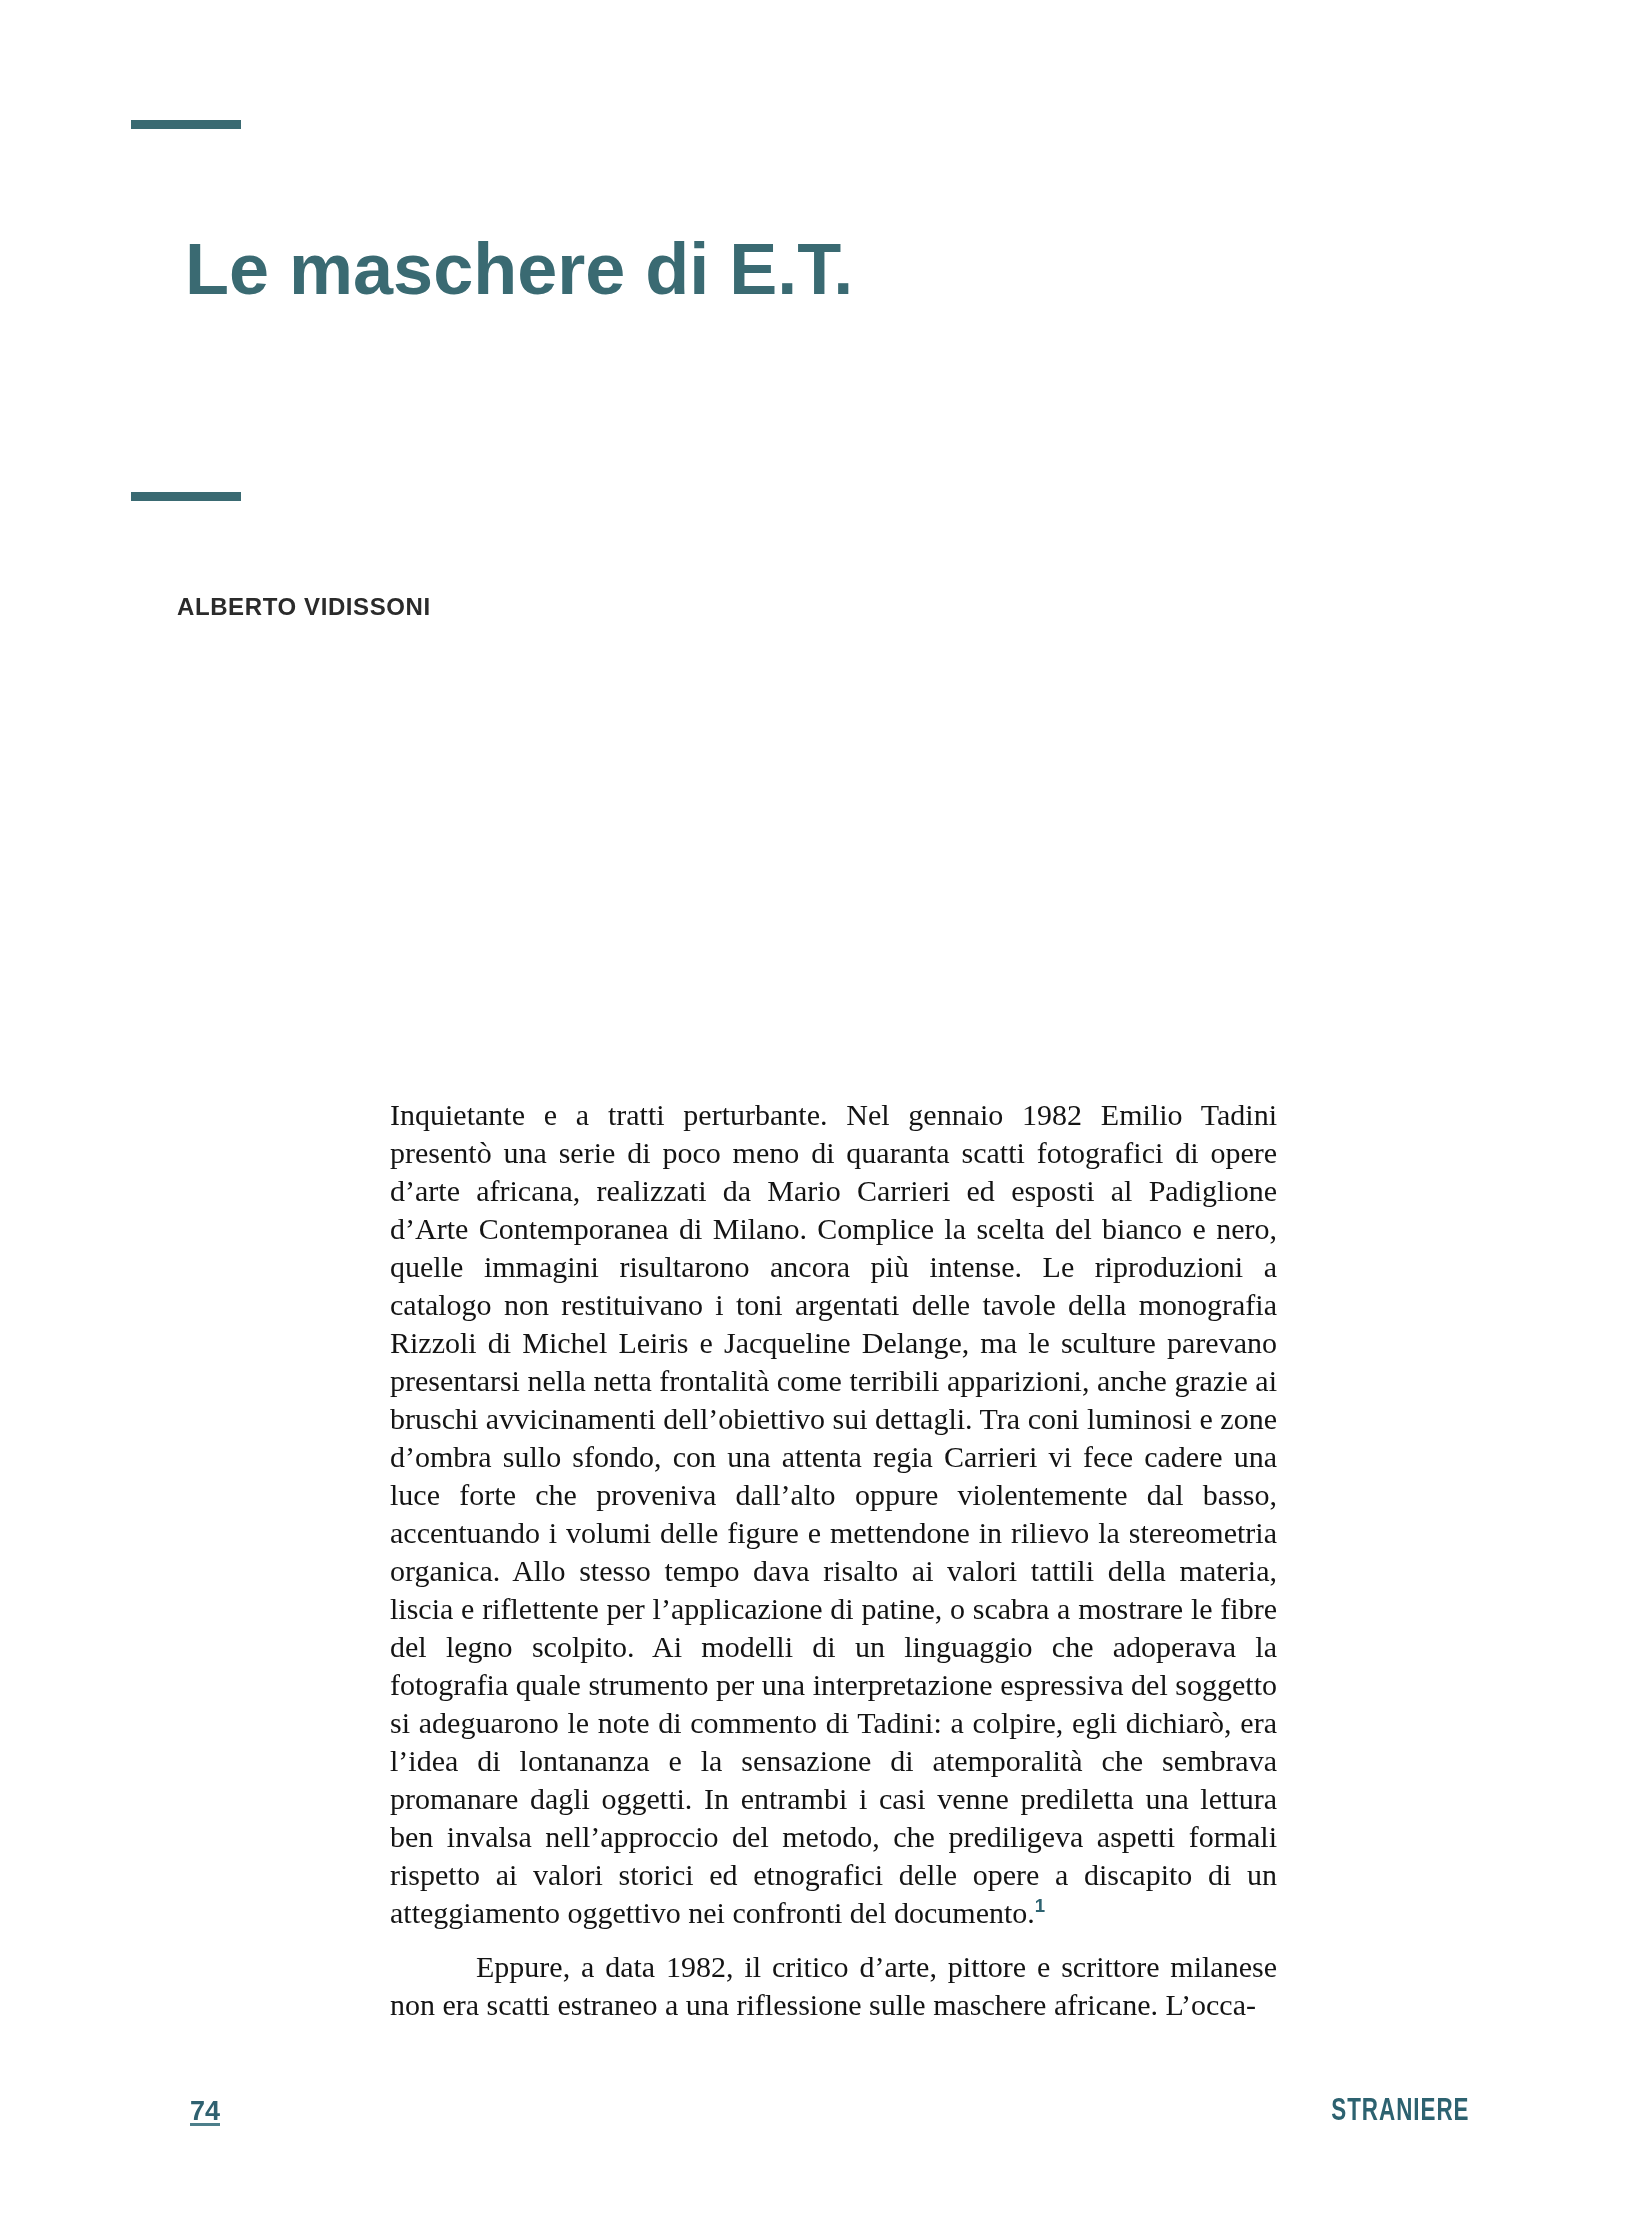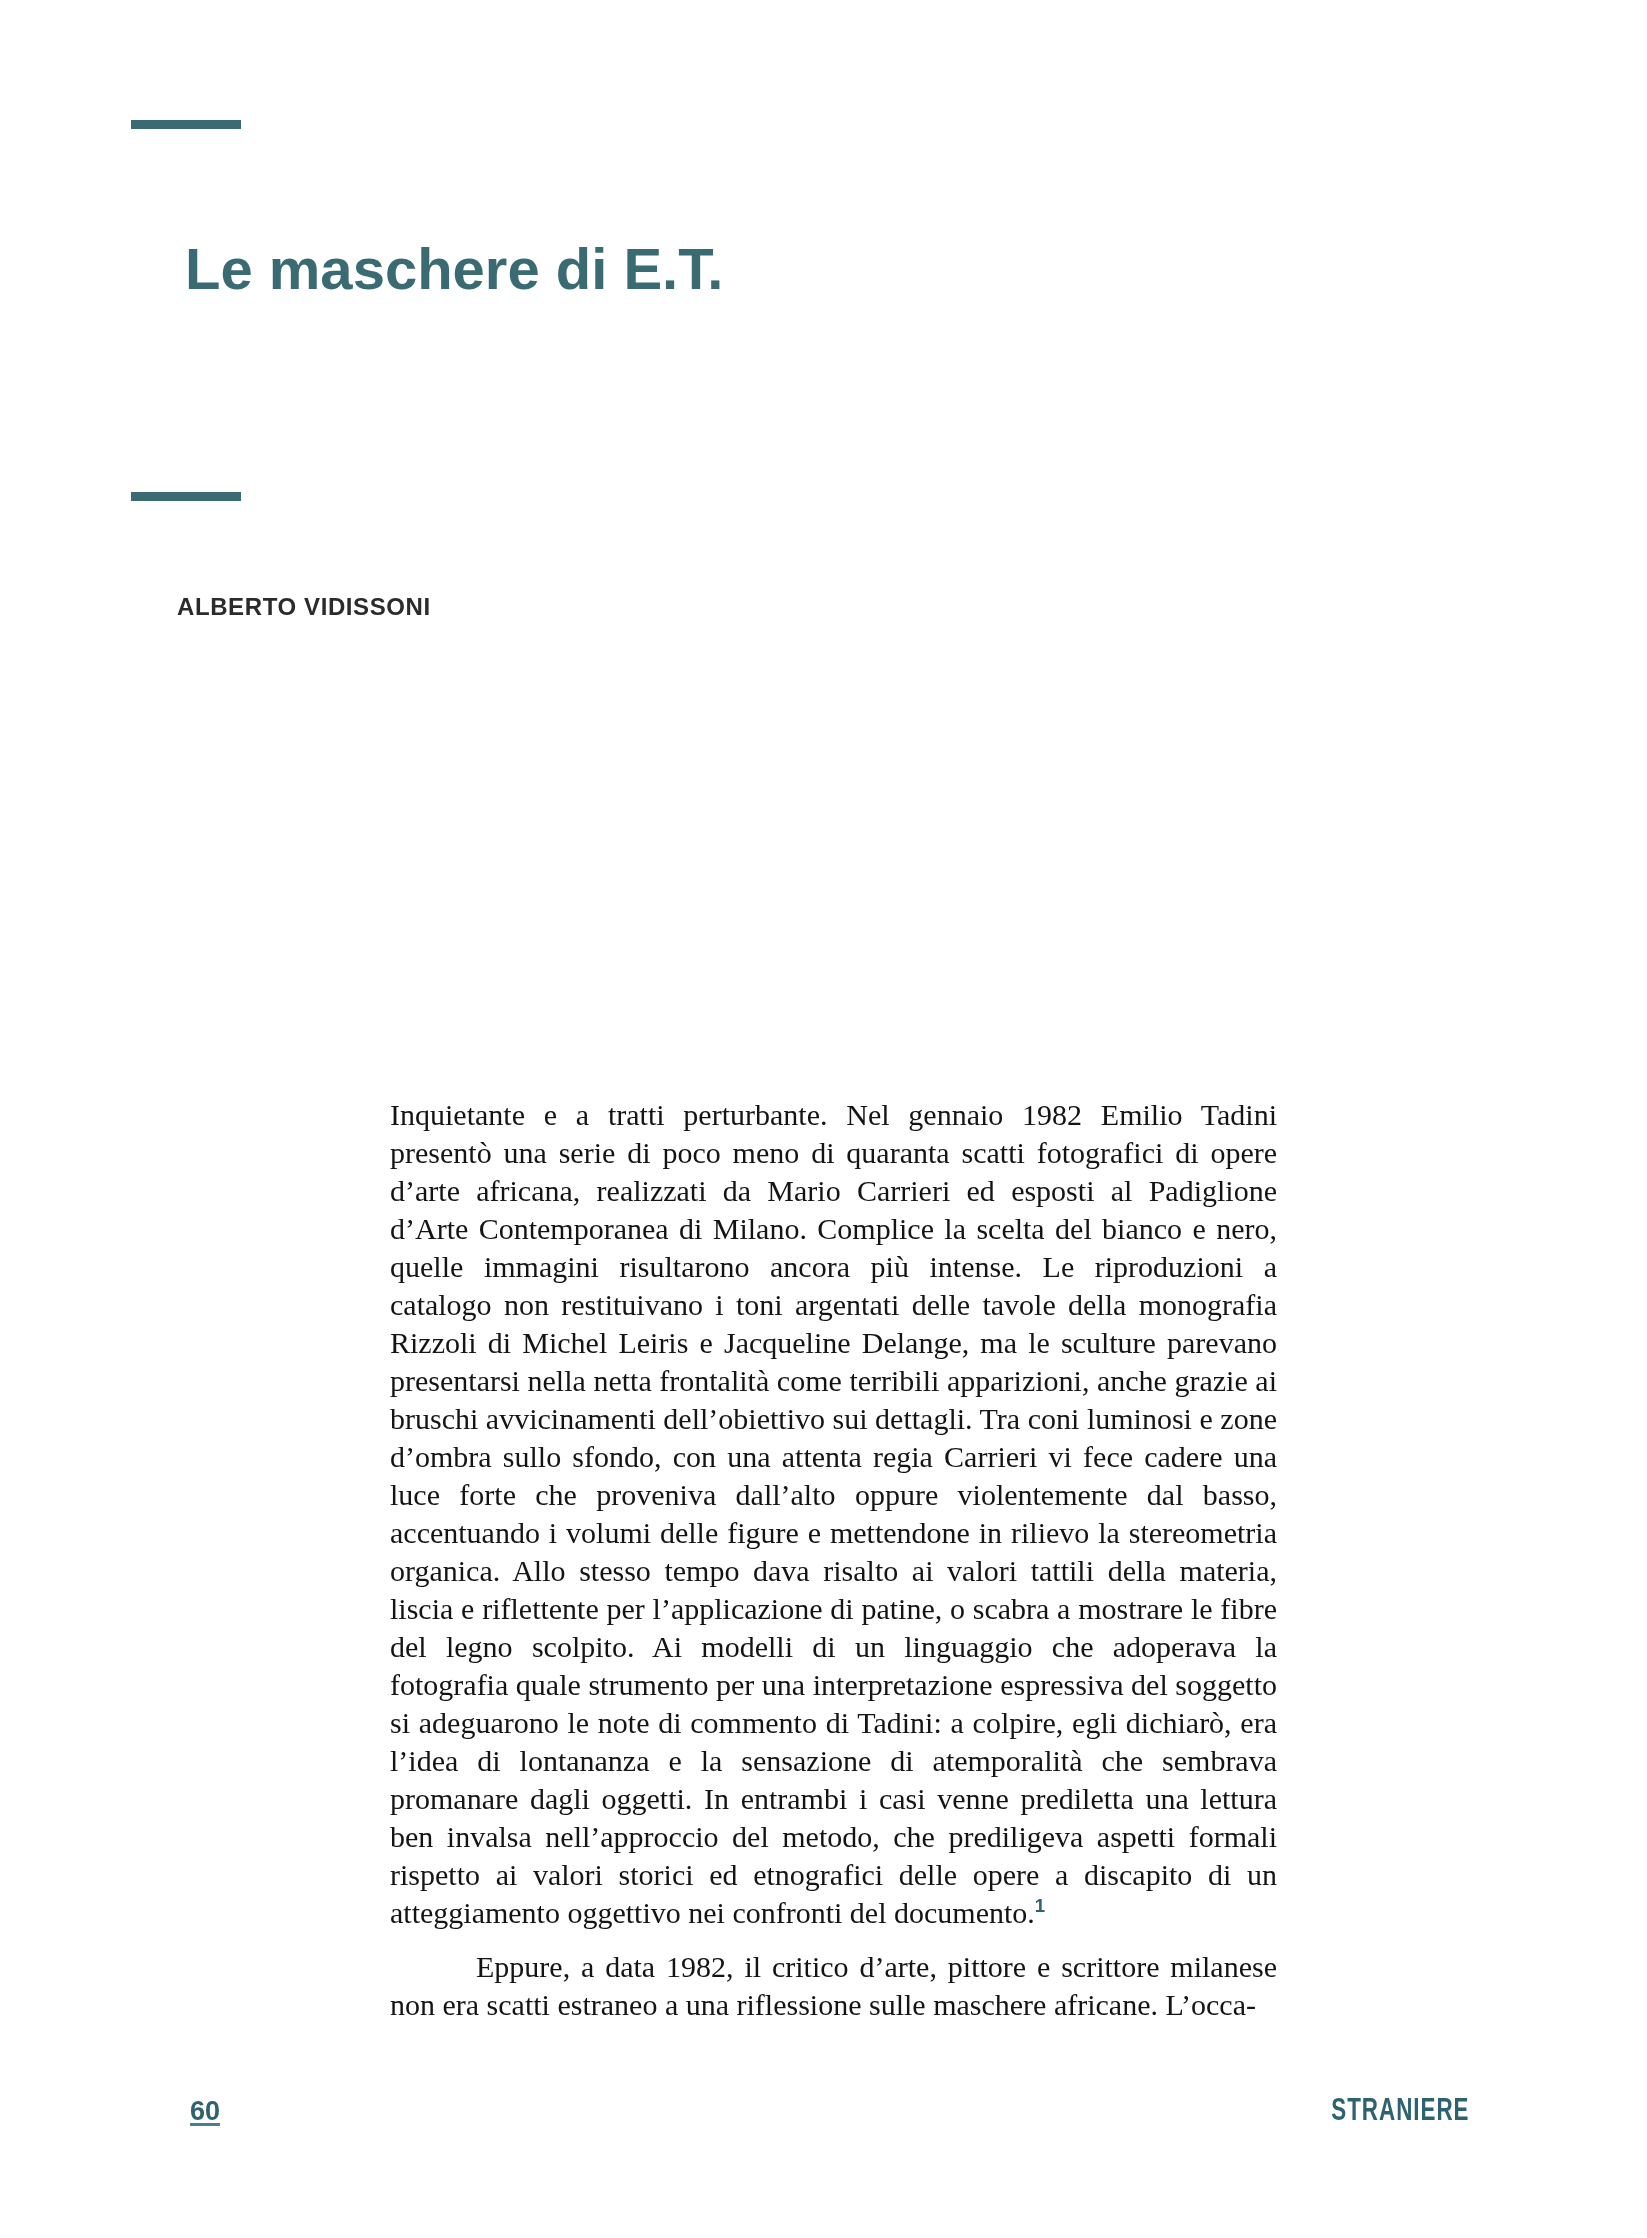--- a/index.html
+++ b/index.html
@@ -25,21 +25,21 @@
   .accent-rule.top { top: 120px; }
   .accent-rule.bottom { top: 492px; }
 
   .page-title {
     position: absolute;
     left: 185px;
     top: 217px;
     margin: 0;
     font-family: "Liberation Sans", sans-serif;
     font-weight: 700;
-    font-size: 58px;
+    font-size: 72px;
     line-height: 104px;
     letter-spacing: 0px;
     color: #3a6a72;
   }
   .page-title span { display: block; }
 
   .author {
     position: absolute;
     left: 177px;
     top: 593px;
@@ -122,19 +122,19 @@
 
   <div class="accent-rule bottom"></div>
 
   <div class="author">ALBERTO VIDISSONI</div>
 
   <div class="body-col">
     <p><span>Inquietante e a tratti perturbante. Nel gennaio 1982 Emilio Tadini presentò una serie di poco meno di quaranta scatti fotografici di opere d’arte africana, realizzati da Mario Carrieri ed esposti al Padiglione d’Arte Contemporanea di Milano. Complice la scelta del bianco e nero, quelle immagini risultarono ancora più intense. Le riproduzioni a catalogo non restituivano i toni argentati delle tavole della monografia Rizzoli di Michel Leiris e Jacqueline Delange, ma le sculture parevano presentarsi nella netta frontalità come terribili apparizioni, anche grazie ai bruschi avvicinamenti dell’obiettivo sui dettagli. Tra coni luminosi e zone d’ombra sullo sfondo, con una attenta regia Carrieri vi fece cadere una luce forte che proveniva dall’alto oppure violentemente dal basso, accentuando i volumi delle figure e mettendone in rilievo la stereometria organica. Allo stesso tempo dava risalto ai valori tattili della materia, liscia e riflettente per l’applicazione di patine, o scabra a mostrare le fibre del legno scolpito. Ai modelli di un linguaggio che adoperava la fotografia quale strumento per una interpretazione espressiva del soggetto si adeguarono le note di commento di Tadini: a colpire, egli dichiarò, era l’idea di lontananza e la sensazione di atemporalità che sembrava promanare dagli oggetti. In entrambi i casi venne prediletta una lettura ben invalsa nell’approccio del metodo, che prediligeva aspetti formali rispetto ai valori storici ed etnografici delle opere a discapito di un atteggiamento oggettivo nei confronti del documento.</span><sup class="footnote-ref">1</sup></p>
     <p class="indent"><span>Eppure, a data 1982, il critico d’arte, pittore e scrittore milanese non era scatti estraneo a una riflessione sulle maschere africane. L’occa-</span></p>
   </div>
 
-  <div class="page-number">60</div>
+  <div class="page-number">74</div>
   <div class="page-number-rule"></div>
 
   <div class="journal-logo">STRANIERE</div>
 
 </div>
 
 
 </body></html>

